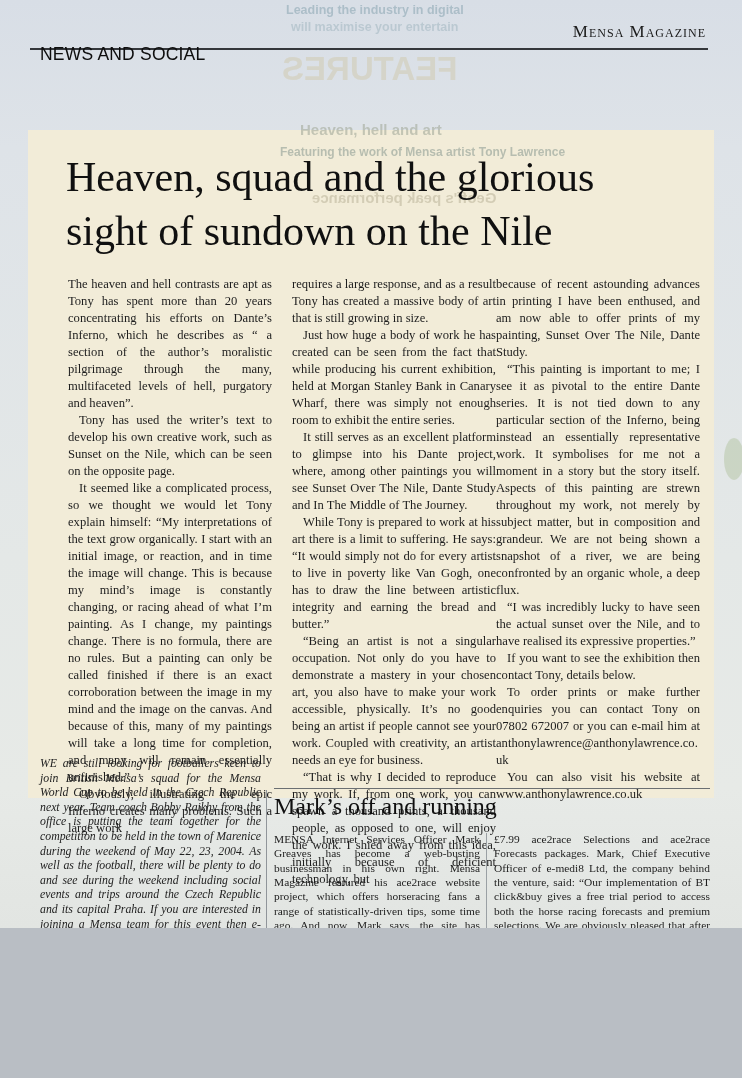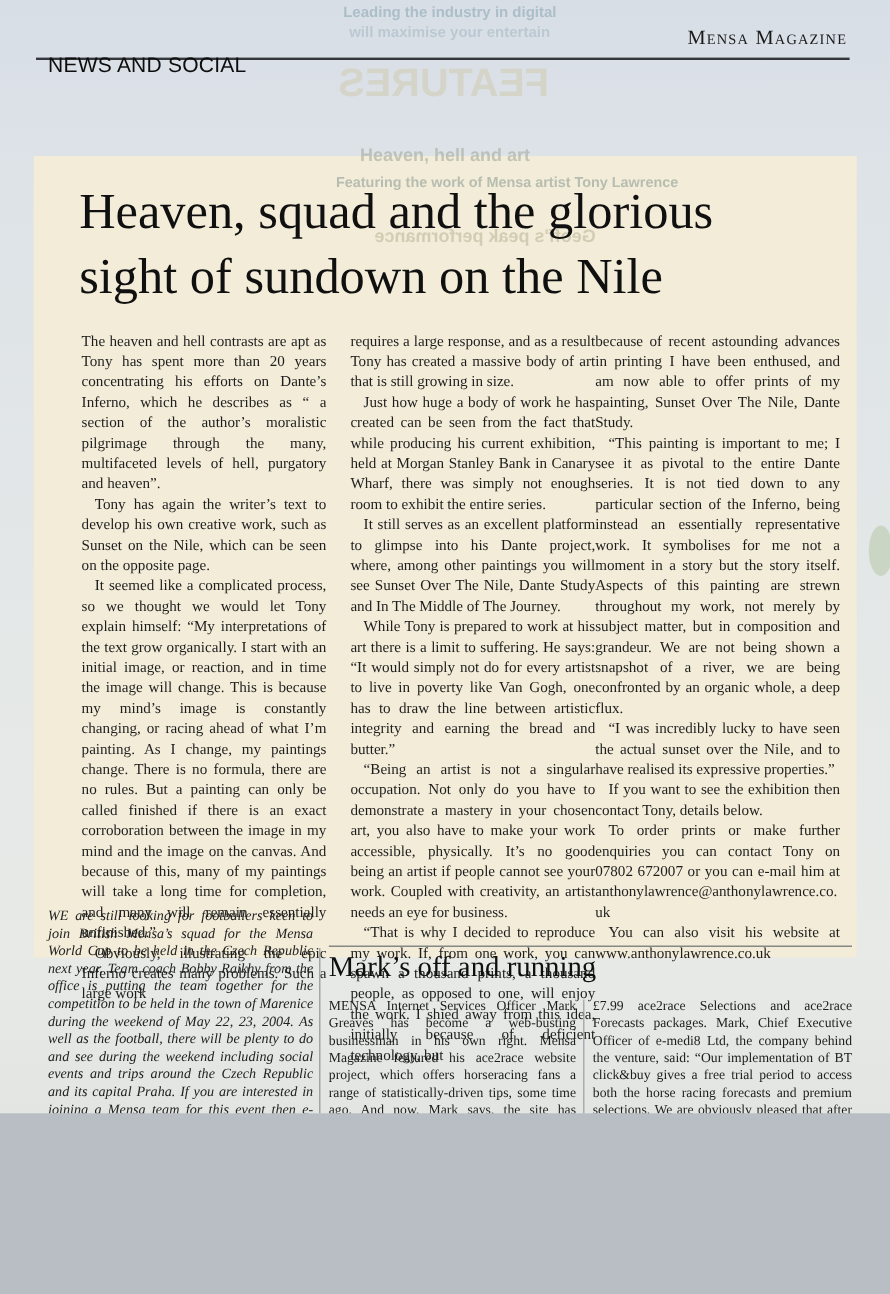--- a/index.html
+++ b/index.html
@@ -67,21 +67,21 @@
   <div class="ghost g-featuring">Featuring the work of Mensa artist Tony Lawrence</div>
   <div class="ghost g-geoff mirror">Geoff's peak performance</div>
 
   <div class="headline">
     <span>Heaven, squad and the glorious</span><br>
     <span>sight of sundown on the Nile</span>
   </div>
 
   <div class="col c1">
       <p>The heaven and hell contrasts are apt as Tony has spent more than 20 years concentrating his efforts on Dante’s Inferno, which he describes as “ a section of the author’s moralistic pilgrimage through the many, multifaceted levels of hell, purgatory and heaven”.</p>
-      <p>Tony has again the writer’s text to develop his own creative work, such as Sunset on the Nile, which can be seen on the opposite page.</p>
+      <p>Tony has used the writer’s text to develop his own creative work, such as Sunset on the Nile, which can be seen on the opposite page.</p>
       <p>It seemed like a complicated process, so we thought we would let Tony explain himself: “My interpretations of the text grow organically. I start with an initial image, or reaction, and in time the image will change. This is because my mind’s image is constantly changing, or racing ahead of what I’m painting. As I change, my paintings change. There is no formula, there are no rules. But a painting can only be called finished if there is an exact corroboration between the image in my mind and the image on the canvas. And because of this, many of my paintings will take a long time for completion, and many will remain essentially unfinished.”</p>
       <p>Obviously, illustrating the epic Inferno creates many problems. Such a large work</p>
     </div>
   <div class="col c2">
       <p>requires a large response, and as a result Tony has created a massive body of art that is still growing in size.</p>
       <p>Just how huge a body of work he has created can be seen from the fact that while producing his current exhibition, held at Morgan Stanley Bank in Canary Wharf, there was simply not enough room to exhibit the entire series.</p>
       <p>It still serves as an excellent platform to glimpse into his Dante project, where, among other paintings you will see Sunset Over The Nile, Dante Study and In The Middle of The Journey.</p>
       <p>While Tony is prepared to work at his art there is a limit to suffering. He says: “It would simply not do for every artist to live in poverty like Van Gogh, one has to draw the line between artistic integrity and earning the bread and butter.”</p>
       <p>“Being an artist is not a singular occupation. Not only do you have to demonstrate a mastery in your chosen art, you also have to make your work accessible, physically. It’s no good being an artist if people cannot see your work. Coupled with creativity, an artist needs an eye for business.</p>
       <p>“That is why I decided to reproduce my work. If, from one work, you can spawn a thousand prints, a thousand people, as opposed to one, will enjoy the work. I shied away from this idea, initially because of deficient technology, but</p>

